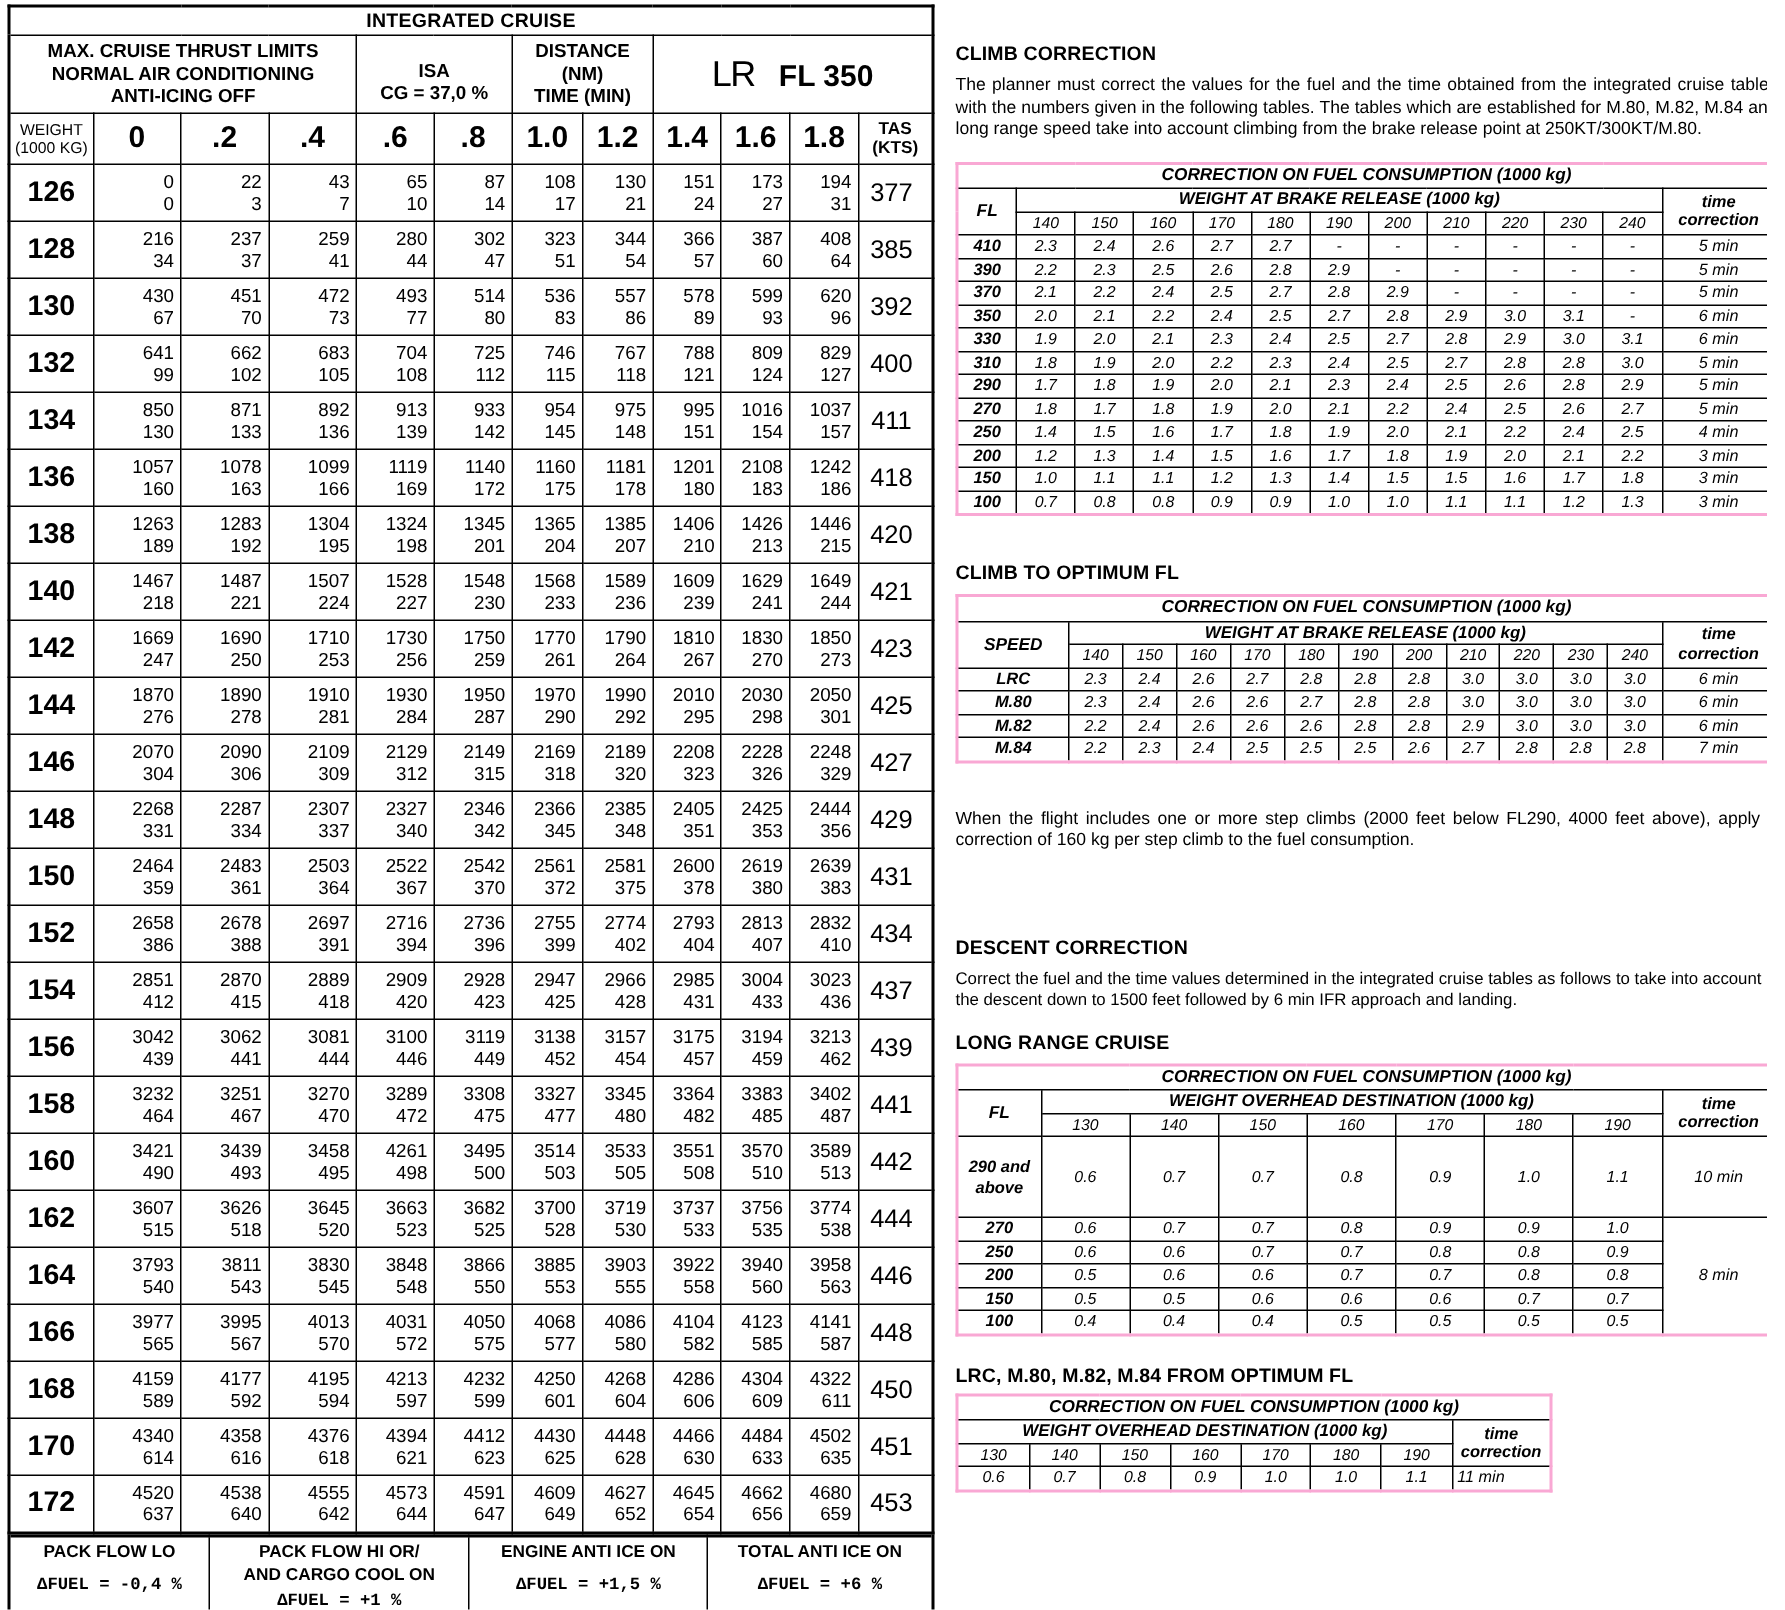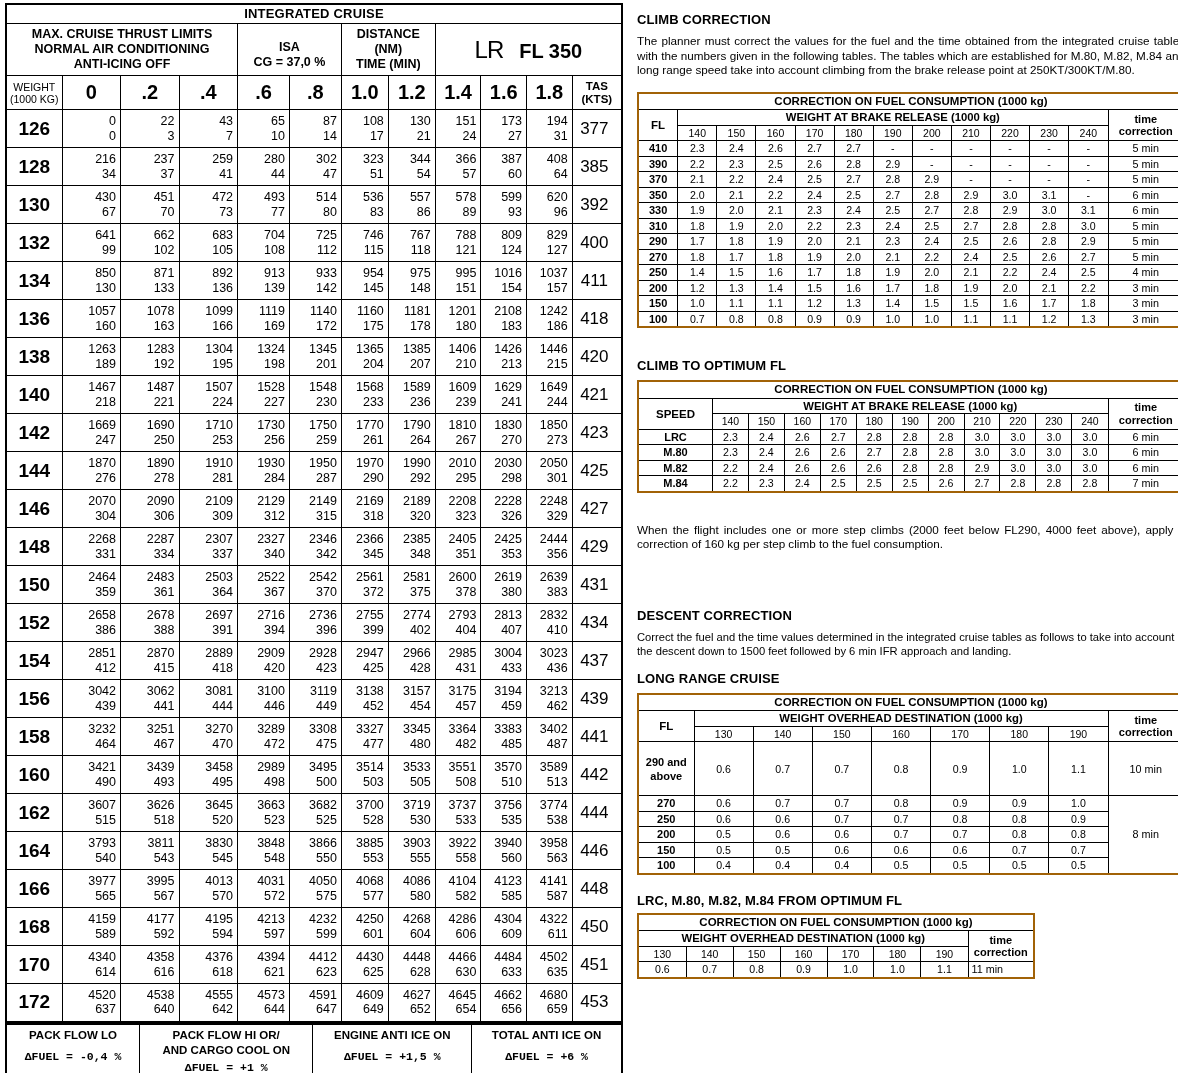--- a/index.html
+++ b/index.html
@@ -106,21 +106,21 @@
     height: 58px;
   }
   .fnote .fn-val { font-weight: bold; display: block; margin-top: 6px; font-family: Liberation Mono, monospace; }
   .fnote.l { border-left: 2px solid #000; }
   .fnote.r { border-right: 2px solid #000; }
   .outer-thick { border: 2px solid #000; }
 
   
   #right-panel {
     position: absolute;
-    left: 637px; top: 12px;
+    left: 637px; top: 28px;
     width: 548px;
   }
   .sec-head {
     font-size: 13px;
     font-weight: bold;
     margin: 0 0 7px 0;
     letter-spacing: .1px;
   }
   .sec-body {
     font-size: 11.7px;
@@ -128,21 +128,22 @@
     text-align: justify;
     margin: 0 0 14px 0;
   }
   .sec-body.nj { text-align: left; }
 
   
   table.ctab {
     border-collapse: collapse;
     width: 100%;
     margin-bottom: 4px;
-    border: 2px solid #a16207;
+    border: 2px solid #f9a8d4;
+    font-style: italic;
   }
   table.ctab td, table.ctab th {
     border: 1px solid #000;
     text-align: center;
     font-size: 10.6px;
     line-height: 12.5px;
     padding: 1px 0;
   }
   table.ctab th.banner {
     font-weight: bold;
@@ -986,21 +987,21 @@
             </td>
             <td class="dcell">
               <span class="fuel">3439</span>
               <span class="time">493</span>
             </td>
             <td class="dcell">
               <span class="fuel">3458</span>
               <span class="time">495</span>
             </td>
             <td class="dcell">
-              <span class="fuel">2989</span>
+              <span class="fuel">4261</span>
               <span class="time">498</span>
             </td>
             <td class="dcell">
               <span class="fuel">3495</span>
               <span class="time">500</span>
             </td>
             <td class="dcell">
               <span class="fuel">3514</span>
               <span class="time">503</span>
             </td>

